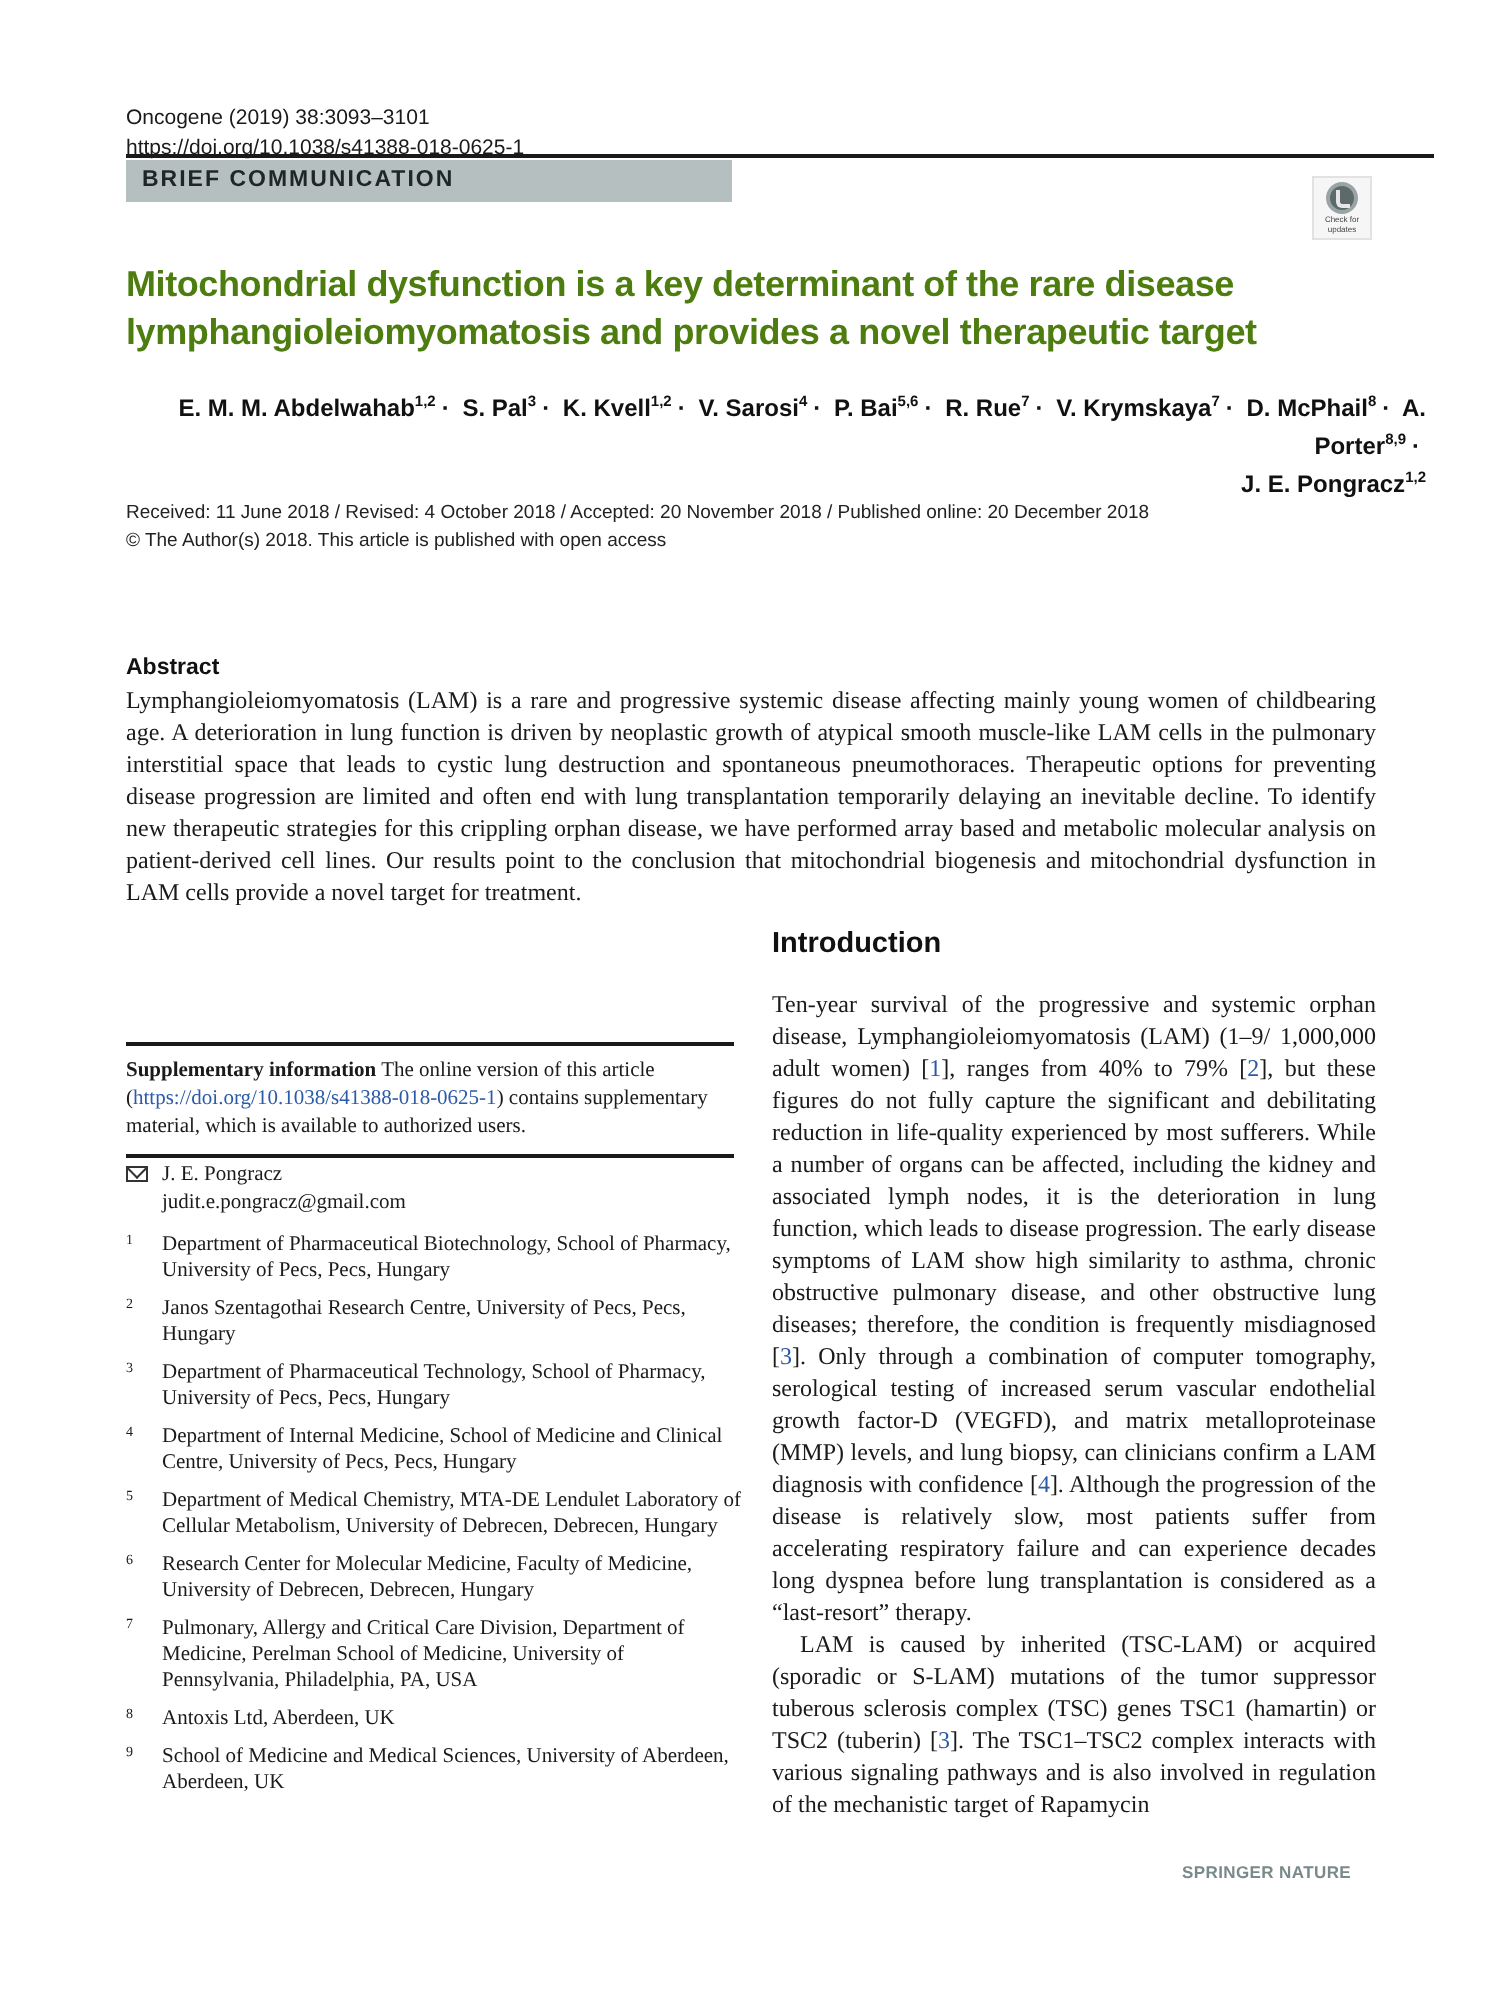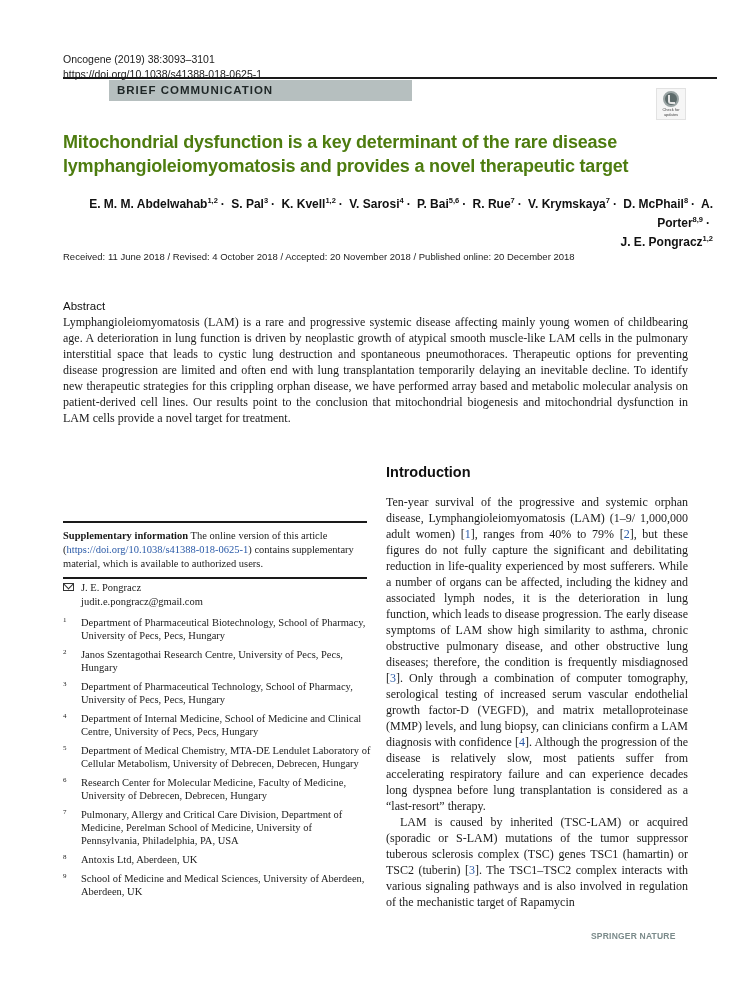--- a/index.html
+++ b/index.html
@@ -4,37 +4,37 @@
   <style>
     * { box-sizing: border-box; margin: 0; padding: 0; }
     html, body { width: 753px; height: 1000px; background: #ffffff; overflow: hidden; }
     body { position: relative; color: #1a1a1a; }
 
     .sans { font-family: "Liberation Sans", "DejaVu Sans", sans-serif; }
     .serif { font-family: "Liberation Serif", "DejaVu Serif", serif; }
 
     #journal-header { position: absolute; left: 63px; top: 40px; font-size: 10.5px; line-height: 15px; margin-top: 12px; }
     #header-rule { position: absolute; left: 63px; top: 77px; width: 654px; height: 2px; background: #1a1a1a; }
-    #article-type-band { position: absolute; left: 63px; top: 80px; width: 303px; height: 21px; background: #b6bfbf; padding-left: 8px; font-weight: bold; font-size: 11.5px; letter-spacing: 1px; line-height: 21px; color: #1e2626; margin-left: 46px; }
+    #article-type-band { position: absolute; left: 63px; top: 80px; width: 303px; height: 21px; background: #b6bfbf; padding-left: 8px; font-weight: bold; font-size: 11.5px; letter-spacing: 1px; line-height: 21px; color: #1e2626; }
 
     #check-updates { position: absolute; left: 656px; top: 88px; width: 30px; height: 32px; border: 1px solid #e2e2e2; background: #f6f6f6; display: flex; flex-direction: column; align-items: center; padding-top: 2px; }
     #check-updates .circle { width: 16px; height: 16px; border-radius: 50%; background: #5c6a6a; border: 2px solid #9aa4a4; position: relative; }
     #check-updates .circle::after { content: ""; position: absolute; left: 3px; top: 2px; width: 5px; height: 7px; border-left: 2px solid #e6e6e6; border-bottom: 2px solid #e6e6e6; border-radius: 0 0 0 3px; }
     #check-updates .lbl { font-size: 4px; line-height: 4.5px; color: #444; text-align: center; margin-top: 1px; }
 
     #article-title { position: absolute; left: 63px; top: 130px; width: 600px; font-size: 18px; font-weight: bold; line-height: 24px; color: #4d7c0f; letter-spacing: -0.2px; }
 
     #authors { position: absolute; left: 63px; top: 195px; width: 650px; font-size: 12px; font-weight: bold; line-height: 19px; color: #111; text-align: right; }
     #authors sup { font-size: 7.5px; vertical-align: super; line-height: 0; font-weight: bold; }
     #authors .sep { padding: 0 3px; }
 
     #dates { position: absolute; left: 63px; top: 250px; width: 650px; font-size: 9.5px; line-height: 14px; color: #222; }
 
     #abstract { position: absolute; left: 63px; top: 299px; width: 625px; }
-    #abstract-heading { font-size: 11.5px; font-weight: normal; line-height: 15px; color: #111; }
+    #abstract-heading { font-size: 11.5px; font-weight: bold; line-height: 15px; color: #111; margin-top: 28px; }
     #abstract-body { font-size: 12px; line-height: 16px; text-align: justify; color: #1a1a1a; }
 
     #supp-box { position: absolute; left: 63px; top: 521px; width: 304px; border-top: 2px solid #1a1a1a; border-bottom: 2px solid #1a1a1a; padding: 6px 0 6px 0; font-size: 10.5px; line-height: 14px; }
     #supp-box .bold { font-weight: bold; margin-top: 12px; }
     #supp-box .link { color: #2a5aa8; }
 
     #correspondence { position: absolute; left: 63px; top: 581px; width: 304px; font-size: 10.5px; line-height: 13.5px; }
     #correspondence .mail-icon { position: absolute; left: 0; top: 2px; width: 11px; height: 8px; border: 1px solid #333; }
     #correspondence .mail-icon::before { content: ""; position: absolute; left: 1px; top: -3px; width: 6px; height: 6px; border-right: 1px solid #333; border-bottom: 1px solid #333; transform: rotate(45deg); }
     #correspondence .txt { padding-left: 18px; }
@@ -80,20 +80,21 @@
   <span><span>R. Rue</span><sup>7</sup></span><span class="sep">·</span>
   <span><span>V. Krymskaya</span><sup>7</sup></span><span class="sep">·</span>
   <span><span>D. McPhail</span><sup>8</sup></span><span class="sep">·</span>
   <span><span>A. Porter</span><sup>8,9</sup></span><span class="sep">·</span>
   <br>
   <span><span>J. E. Pongracz</span><sup>1,2</sup></span>
 </div>
 
 <div id="dates" class="sans">
   <div>Received: 11 June 2018 / Revised: 4 October 2018 / Accepted: 20 November 2018 / Published online: 20 December 2018</div>
+  <div>© The Author(s) 2018. This article is published with open access</div>
 </div>
 
 <section id="abstract">
   <h2 id="abstract-heading" class="sans">Abstract</h2>
   <p id="abstract-body" class="serif">Lymphangioleiomyomatosis (LAM) is a rare and progressive systemic disease affecting mainly young women of childbearing age. A deterioration in lung function is driven by neoplastic growth of atypical smooth muscle-like LAM cells in the pulmonary interstitial space that leads to cystic lung destruction and spontaneous pneumothoraces. Therapeutic options for preventing disease progression are limited and often end with lung transplantation temporarily delaying an inevitable decline. To identify new therapeutic strategies for this crippling orphan disease, we have performed array based and metabolic molecular analysis on patient-derived cell lines. Our results point to the conclusion that mitochondrial biogenesis and mitochondrial dysfunction in LAM cells provide a novel target for treatment.</p>
 </section>
 
 <div id="supp-box" class="serif">
   <span class="bold">Supplementary information</span><span> The online version of this article (</span><span class="link">https://doi.org/10.1038/s41388-018-0625-1</span><span>) contains supplementary material, which is available to authorized users.</span>
 </div>

